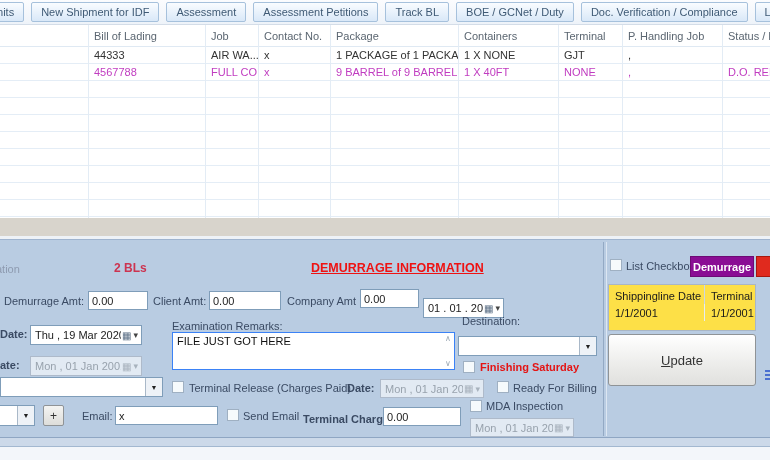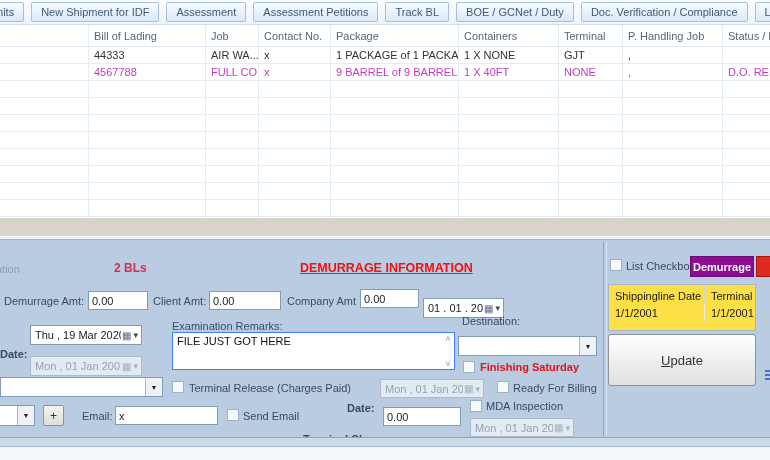--- a/index.html
+++ b/index.html
@@ -42,21 +42,21 @@
   .c5{width:100px;}
   .c6{width:64px;}
   .c7{width:100px;}
   .c8{width:118px;}
   .gridfoot{position:absolute;left:0;top:218px;width:770px;height:18px;background:#d8d4cc;}
   .gridfoot2{position:absolute;left:0;top:236px;width:770px;height:3px;background:#eef2f7;}
   
   .panel{position:absolute;left:0;top:239px;width:770px;height:198px;background:#b9cce2;border-top:1px solid #9fb4cf;box-sizing:border-box;}
   .panel > *{position:absolute;}
   .plabel{color:#3a4a63;white-space:nowrap;}
-  .pbold{font-weight:bold;margin-top:20px;}
+  .pbold{font-weight:bold;}
   .gray{color:#8e9bb0;}
   .redtxt{color:#cc3350;font-weight:bold;font-size:12px;white-space:nowrap;}
   .title{color:#ee1212;font-weight:bold;font-size:12.5px;text-decoration:underline;white-space:nowrap;}
   .redbold{color:#e41414;font-weight:bold;white-space:nowrap;}
   .cb{width:12px;height:12px;background:#f6fafc;border:1px solid #9fb0c2;box-sizing:border-box;}
   .inp{position:absolute;border:1px solid #7f9db9;background:#fff;font-family:"Liberation Sans",sans-serif;
     font-size:11px;padding:1px 3px;box-sizing:border-box;height:19px;color:#222;}
   .picker{display:flex;align-items:center;background:#fff;border:1px solid #7f9db9;height:20px;box-sizing:border-box;}
   .picker .pdate{flex:1;padding-left:4px;white-space:nowrap;overflow:hidden;color:#222;}
   .picker .pcal{font-size:10px;color:#5a6e84;padding:0 1px;}
@@ -153,21 +153,21 @@
   <div class="vline" style="left:622px;"></div>
   <div class="vline" style="left:722px;"></div>
 </div>
 <div class="gridfoot"></div>
 <div class="gridfoot2"></div>
 
 <div class="panel">
 
   <span class="plabel gray" style="left:-4px;top:23px;">ation</span>
   <span class="redtxt" style="left:114px;top:21px;">2 BLs</span>
-  <span class="title" style="left:300px;top:21px;">DEMURRAGE INFORMATION</span>
+  <span class="title" style="left:311px;top:21px;">DEMURRAGE INFORMATION</span>
 
   <div class="vsep" style="left:603px;top:2px;height:194px;"></div>
 
   <span class="cb" style="left:610px;top:19px;"></span>
   <span class="plabel" style="left:626px;top:20px;">List Checkboxes</span>
   <div class="btn-purple" style="left:690px;top:16px;width:64px;height:21px;">Demurrage</div>
   <div class="btn-red" style="left:756px;top:16px;width:24px;height:21px;"></div>
 
   <span class="plabel" style="left:4px;top:55px;">Demurrage Amt:</span>
   <input class="inp" style="left: 88px; top: 51px; width: 60px;" value="0.00">

